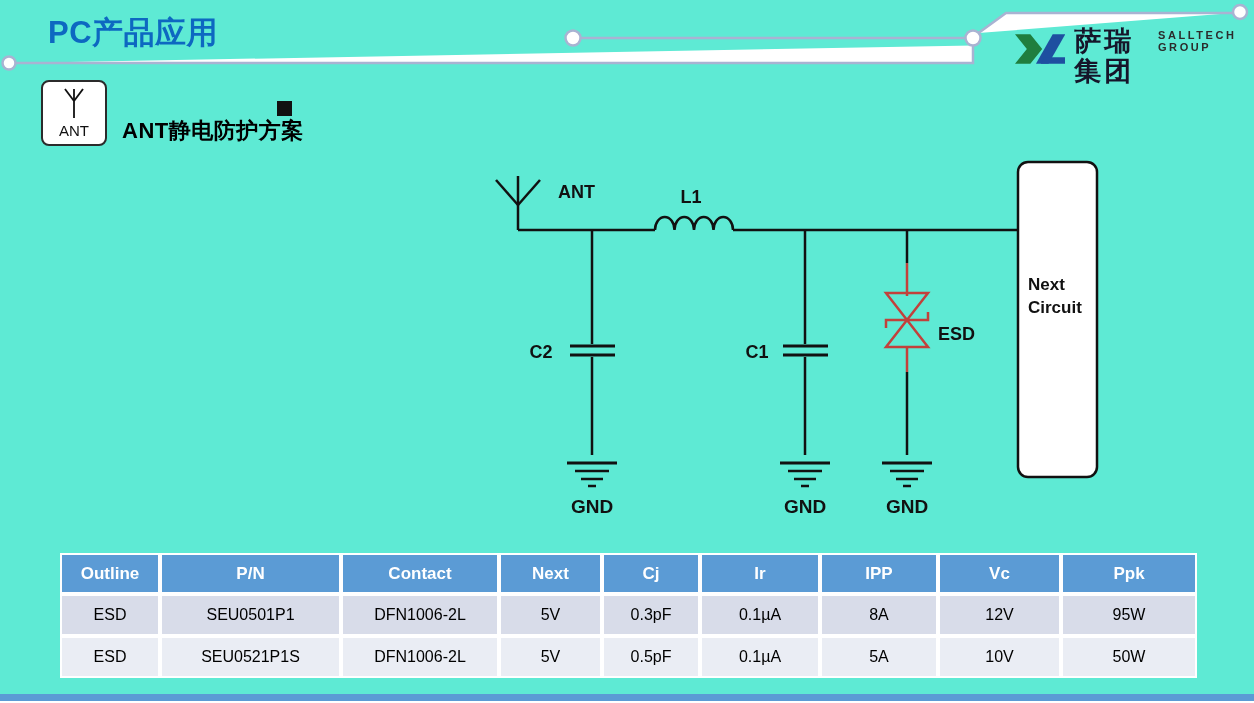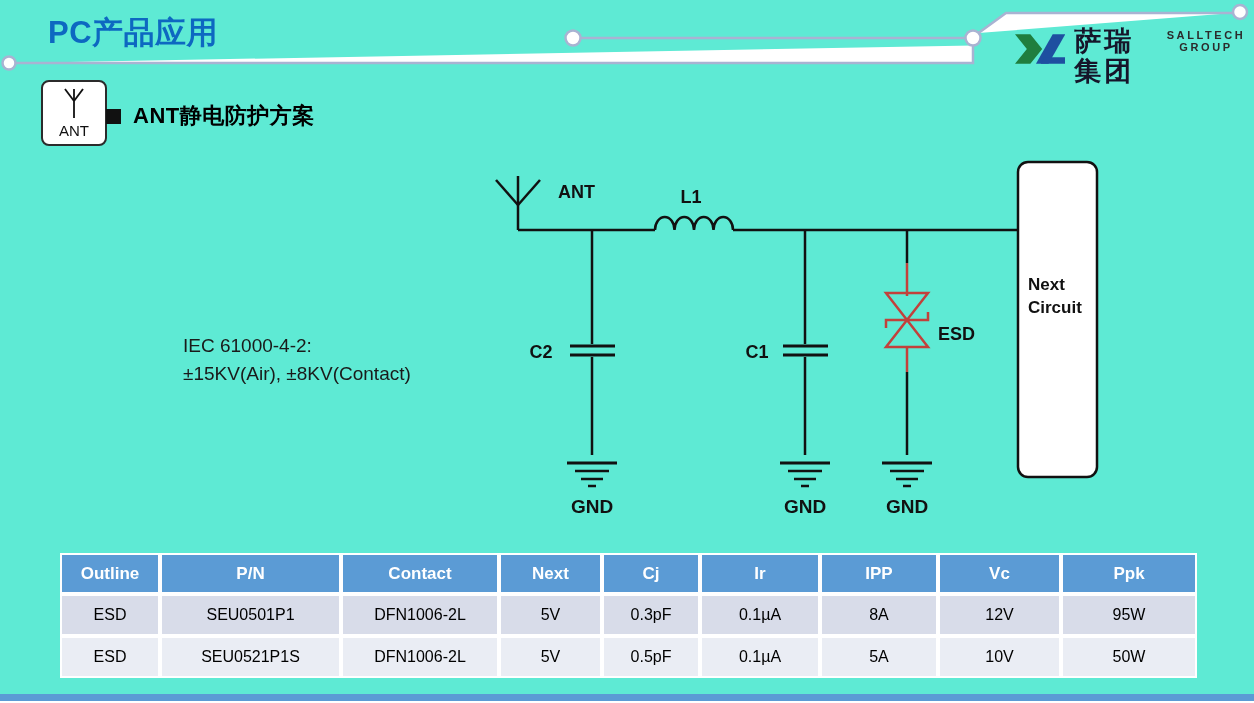--- a/index.html
+++ b/index.html
@@ -6,28 +6,28 @@
   #stage{position:relative;width:1254px;height:701px;background:#5eead4;overflow:hidden;
          font-family:"Liberation Sans","DejaVu Sans",sans-serif;}
   
   .page-title{position:absolute;left:48px;top:12px;font-size:31px;font-weight:800;
               color:#0D68C1;letter-spacing:0.5px;}
   .decor-svg{position:absolute;left:0;top:0;width:1254px;height:90px;}
   .logo{position:absolute;left:1015px;top:26px;display:flex;align-items:flex-start;}
   .logo-mark{width:72px;height:46px;margin-right:9px;}
   .logo-text{display:flex;flex-direction:row;}
   .logo-cn{font-size:27px;font-weight:700;color:#15152A;letter-spacing:3px;line-height:30px;}
-  .logo-en{font-size:11px;font-weight:600;color:#2b2b2b;letter-spacing:2.6px;margin-top:3px;text-align:center;}
+  .logo-en{font-size:11px;font-weight:600;color:#2b2b2b;letter-spacing:2.6px;margin-top:3px;}
   
   .ant-box{position:absolute;left:41px;top:80px;width:66px;height:66px;border:2px solid #2b2b2b;
            border-radius:8px;background:#fff;display:flex;flex-direction:column;align-items:center;
            justify-content:space-between;padding:4px 0 5px 0;box-sizing:border-box;}
   .ant-box-label{font-size:15px;color:#111;}
   
-  .section-heading-row{position:absolute;left:106px;top:101px;display:flex;align-items:center;}
+  .section-heading-row{position:absolute;left:122px;top:101px;display:flex;align-items:flex-end;flex-direction:column;}
   .section-bullet{width:15px;height:15px;background:#111;margin-right:12px;}
   .section-heading{font-size:22px;font-weight:800;color:#000;letter-spacing:0.5px;}
   
   .iec-note{position:absolute;left:183px;top:332px;font-size:19px;color:#1a1a1a;line-height:28px;}
   
   .circuit-svg{position:absolute;left:440px;top:150px;width:680px;height:372px;}
   
   table.spec{position:absolute;left:60px;top:553px;width:1137px;border-collapse:separate;
              border-spacing:0;table-layout:fixed;}
   table.spec th{background:#5B9BD5;color:#fff;font-size:17px;font-weight:700;height:37px;
@@ -79,24 +79,20 @@
       </g>
     </svg>
     <span class="ant-box-label">ANT</span>
   </div>
 
   <div class="section-heading-row">
     <span class="section-bullet"></span>
     <span class="section-heading">ANT静电防护方案</span>
   </div>
 
-  <div class="iec-note">
-    <div>IEC 61000-4-2:</div>
-    <div>±15KV(Air), ±8KV(Contact)</div>
-  </div>
 
   <svg class="circuit-svg" viewBox="0 0 680 372">
 
     <g stroke="#111" stroke-width="2.5" fill="none">
       <line x1="78" y1="26" x2="78" y2="80"></line>
       <line x1="78" y1="55" x2="56" y2="30"></line>
       <line x1="78" y1="55" x2="100" y2="30"></line>
     </g>
 
     <g stroke="#111" stroke-width="2.5" fill="none">

